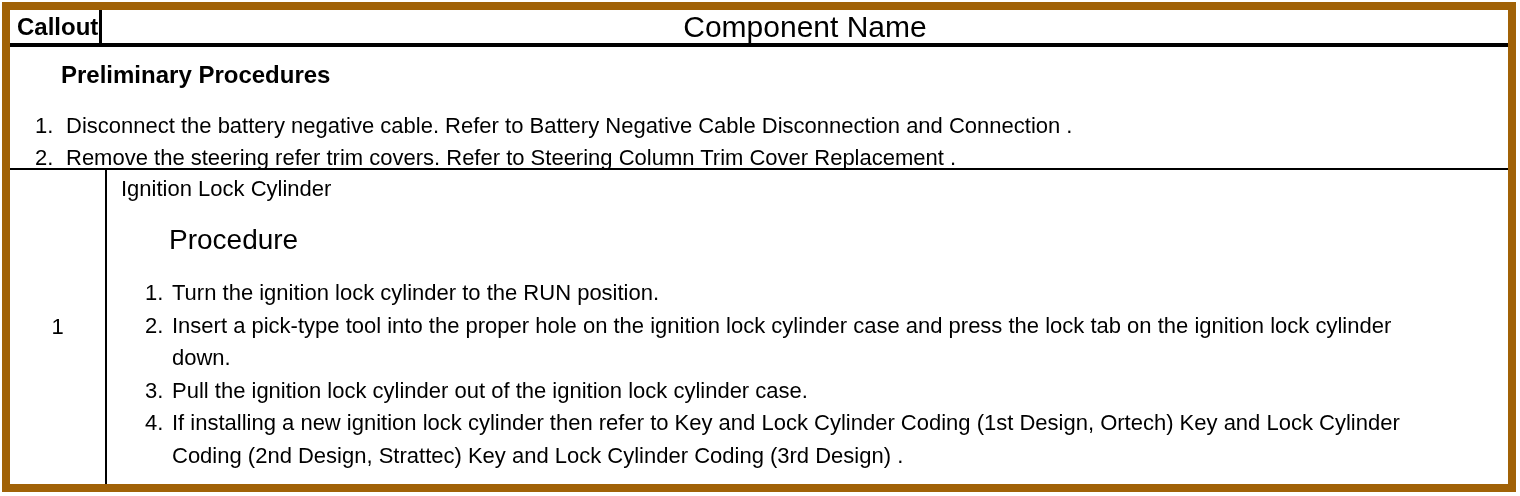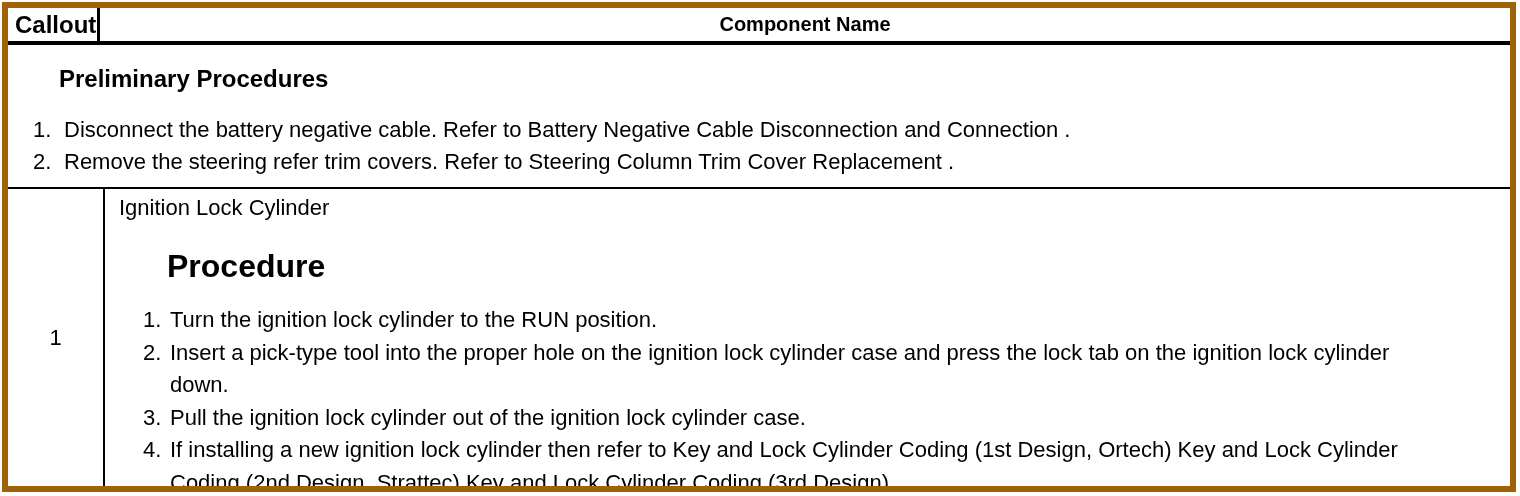--- a/index.html
+++ b/index.html
@@ -6,21 +6,21 @@
   html, body {
     background: #ffffff;
     font-family: "Liberation Sans", "DejaVu Sans", sans-serif;
     color: #000000;
   }
   body { width: 1520px; height: 496px; padding: 2px; overflow: hidden; }
 
   .proc-table {
     width: 1514px;
     height: 490px;
-    border: 6px solid #a16207;
+    border: 8px solid #a16207;
     background: #ffffff;
     display: flex;
     flex-direction: column;
   }
 
   
   .header-row {
     display: flex;
     height: 37px;
     border-bottom: 4px solid #000000;
@@ -34,29 +34,29 @@
     padding-left: 7px;
     font-size: 24px;
     font-weight: bold;
     flex: none;
   }
   .header-name-cell {
     flex: 1;
     display: flex;
     align-items: center;
     justify-content: center;
-    font-size: 20px;
-    font-weight: bold;
+    font-size: 30px;
+    font-weight: normal;
   }
 
   
   .prelim-row {
-    height: 144px;
+    height: 123px;
     border-bottom: 2px solid #000000;
-    padding-top: 20px;
+    padding-top: 14px;
     flex: none;
     overflow: hidden;
   }
   .prelim-title {
     font-size: 24px;
     font-weight: bold;
     line-height: 27px;
     padding-left: 51px;
   }
   .prelim-steps { margin-top: 22px; }
@@ -90,25 +90,25 @@
   .main-content-cell {
     flex: 1;
     padding: 6px 58px 4px 14px;
     overflow: hidden;
   }
   .component-name {
     font-size: 22px;
     line-height: 26px;
   }
   .procedure-title {
-    font-size: 32px;
-    font-weight: bold;
+    font-size: 28px;
+    font-weight: normal;
     line-height: 27px;
     margin-left: 48px;
-    margin-top: 32px;
+    margin-top: 24px;
   }
   .main-steps { margin-top: 24px; padding-left: 24px; }
   .main-steps .step { line-height: 32.5px; }
   .main-steps .step .num { width: 27px; }
 </style>
 </head>
 <body>
 
 <div class="proc-table">
 

